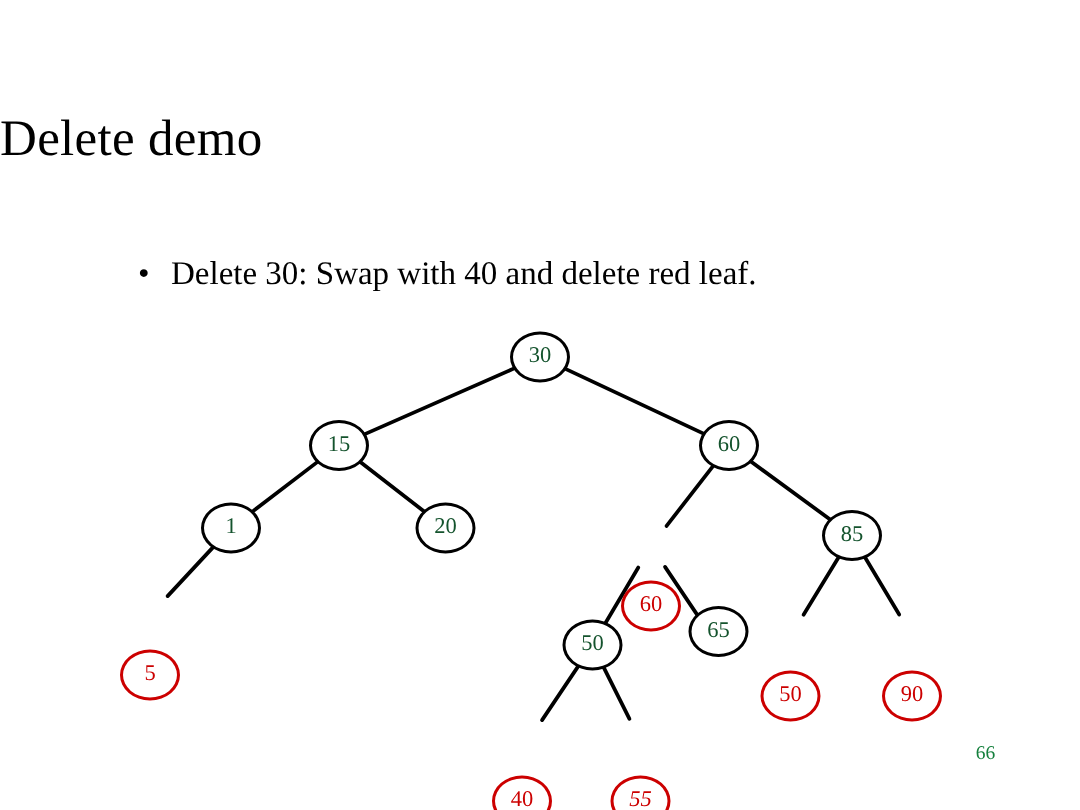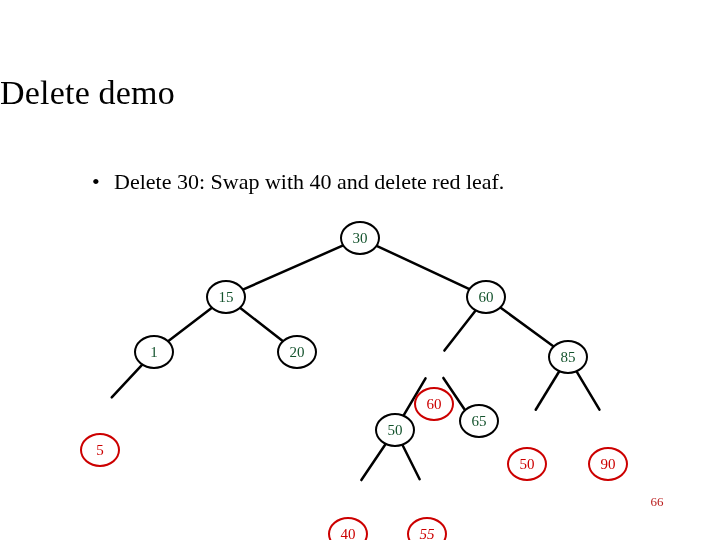--- a/index.html
+++ b/index.html
@@ -85,21 +85,21 @@
     pointer-events: none;
     transform: translateY(-0.5px);
   }
   .page-number {
     position: absolute;
     left: 640px;
     top: 494px;
     width: 34px;
     text-align: center;
     font-size: 13px;
-    color: #b91c1c;
+    color: #15803d;
   }
 </style>
 </head>
 <body>
 
 <div id="slide">
 
   <div class="slide-title">Delete demo</div>
 
   <div class="bullet-line">

